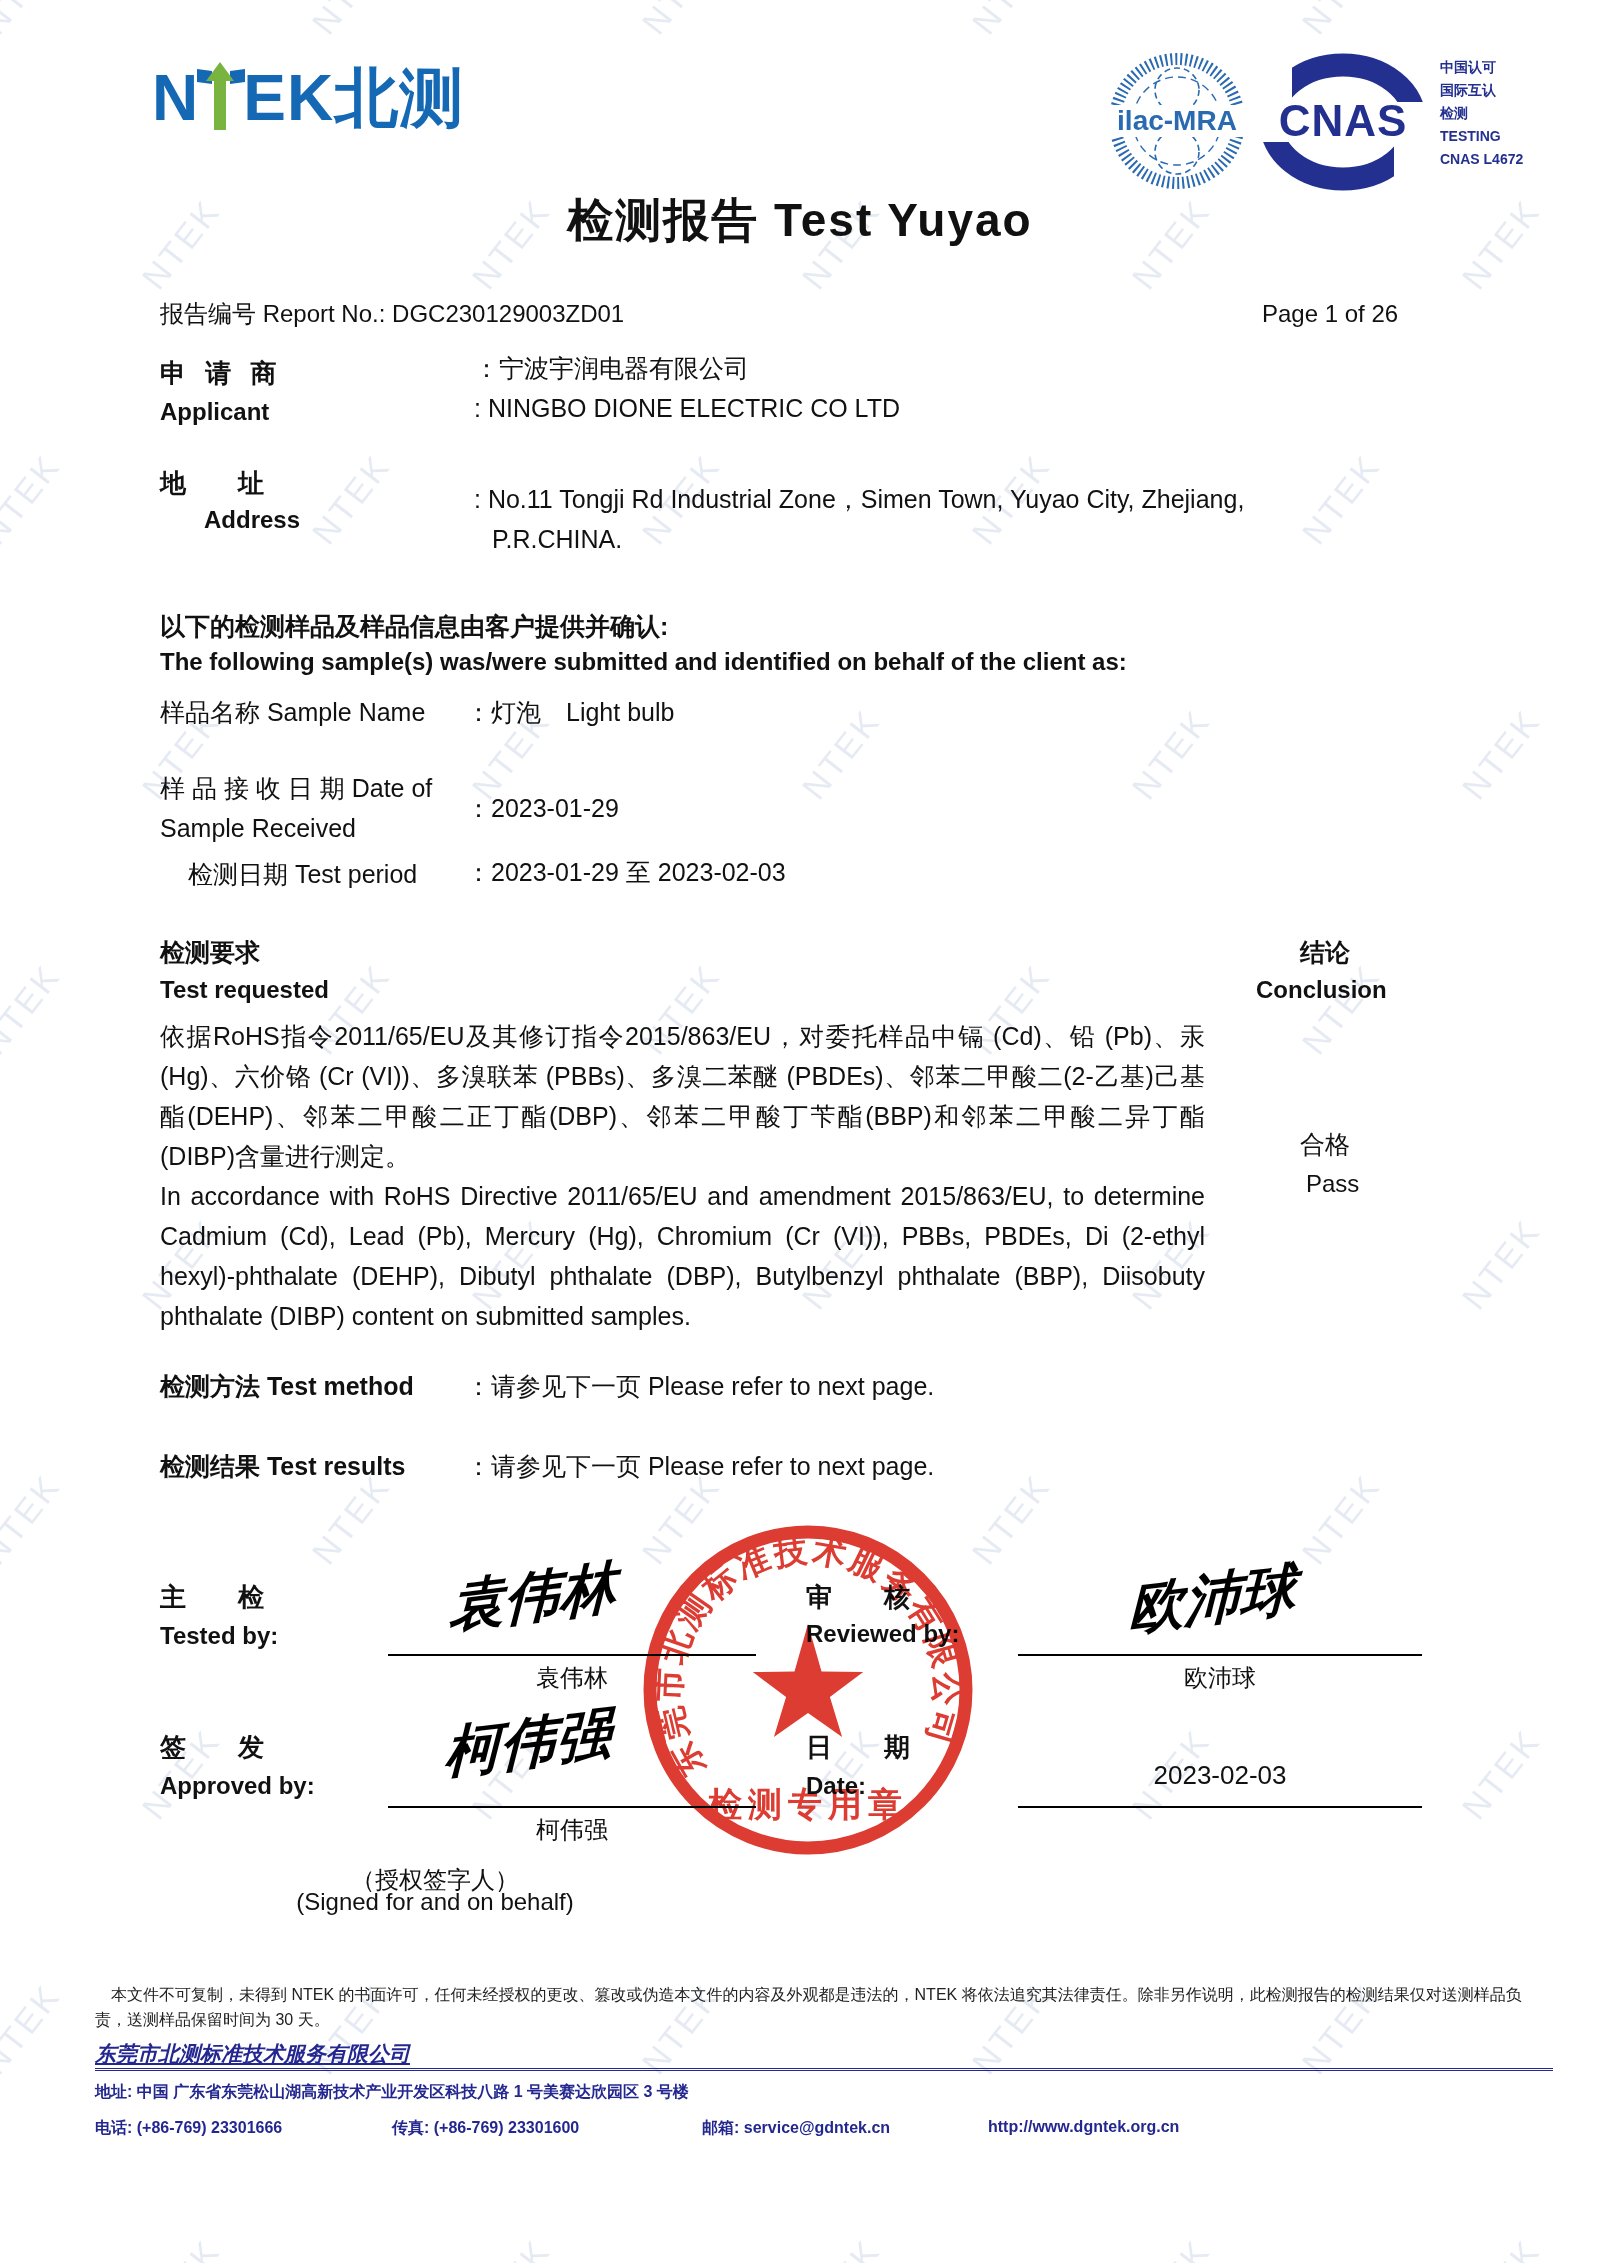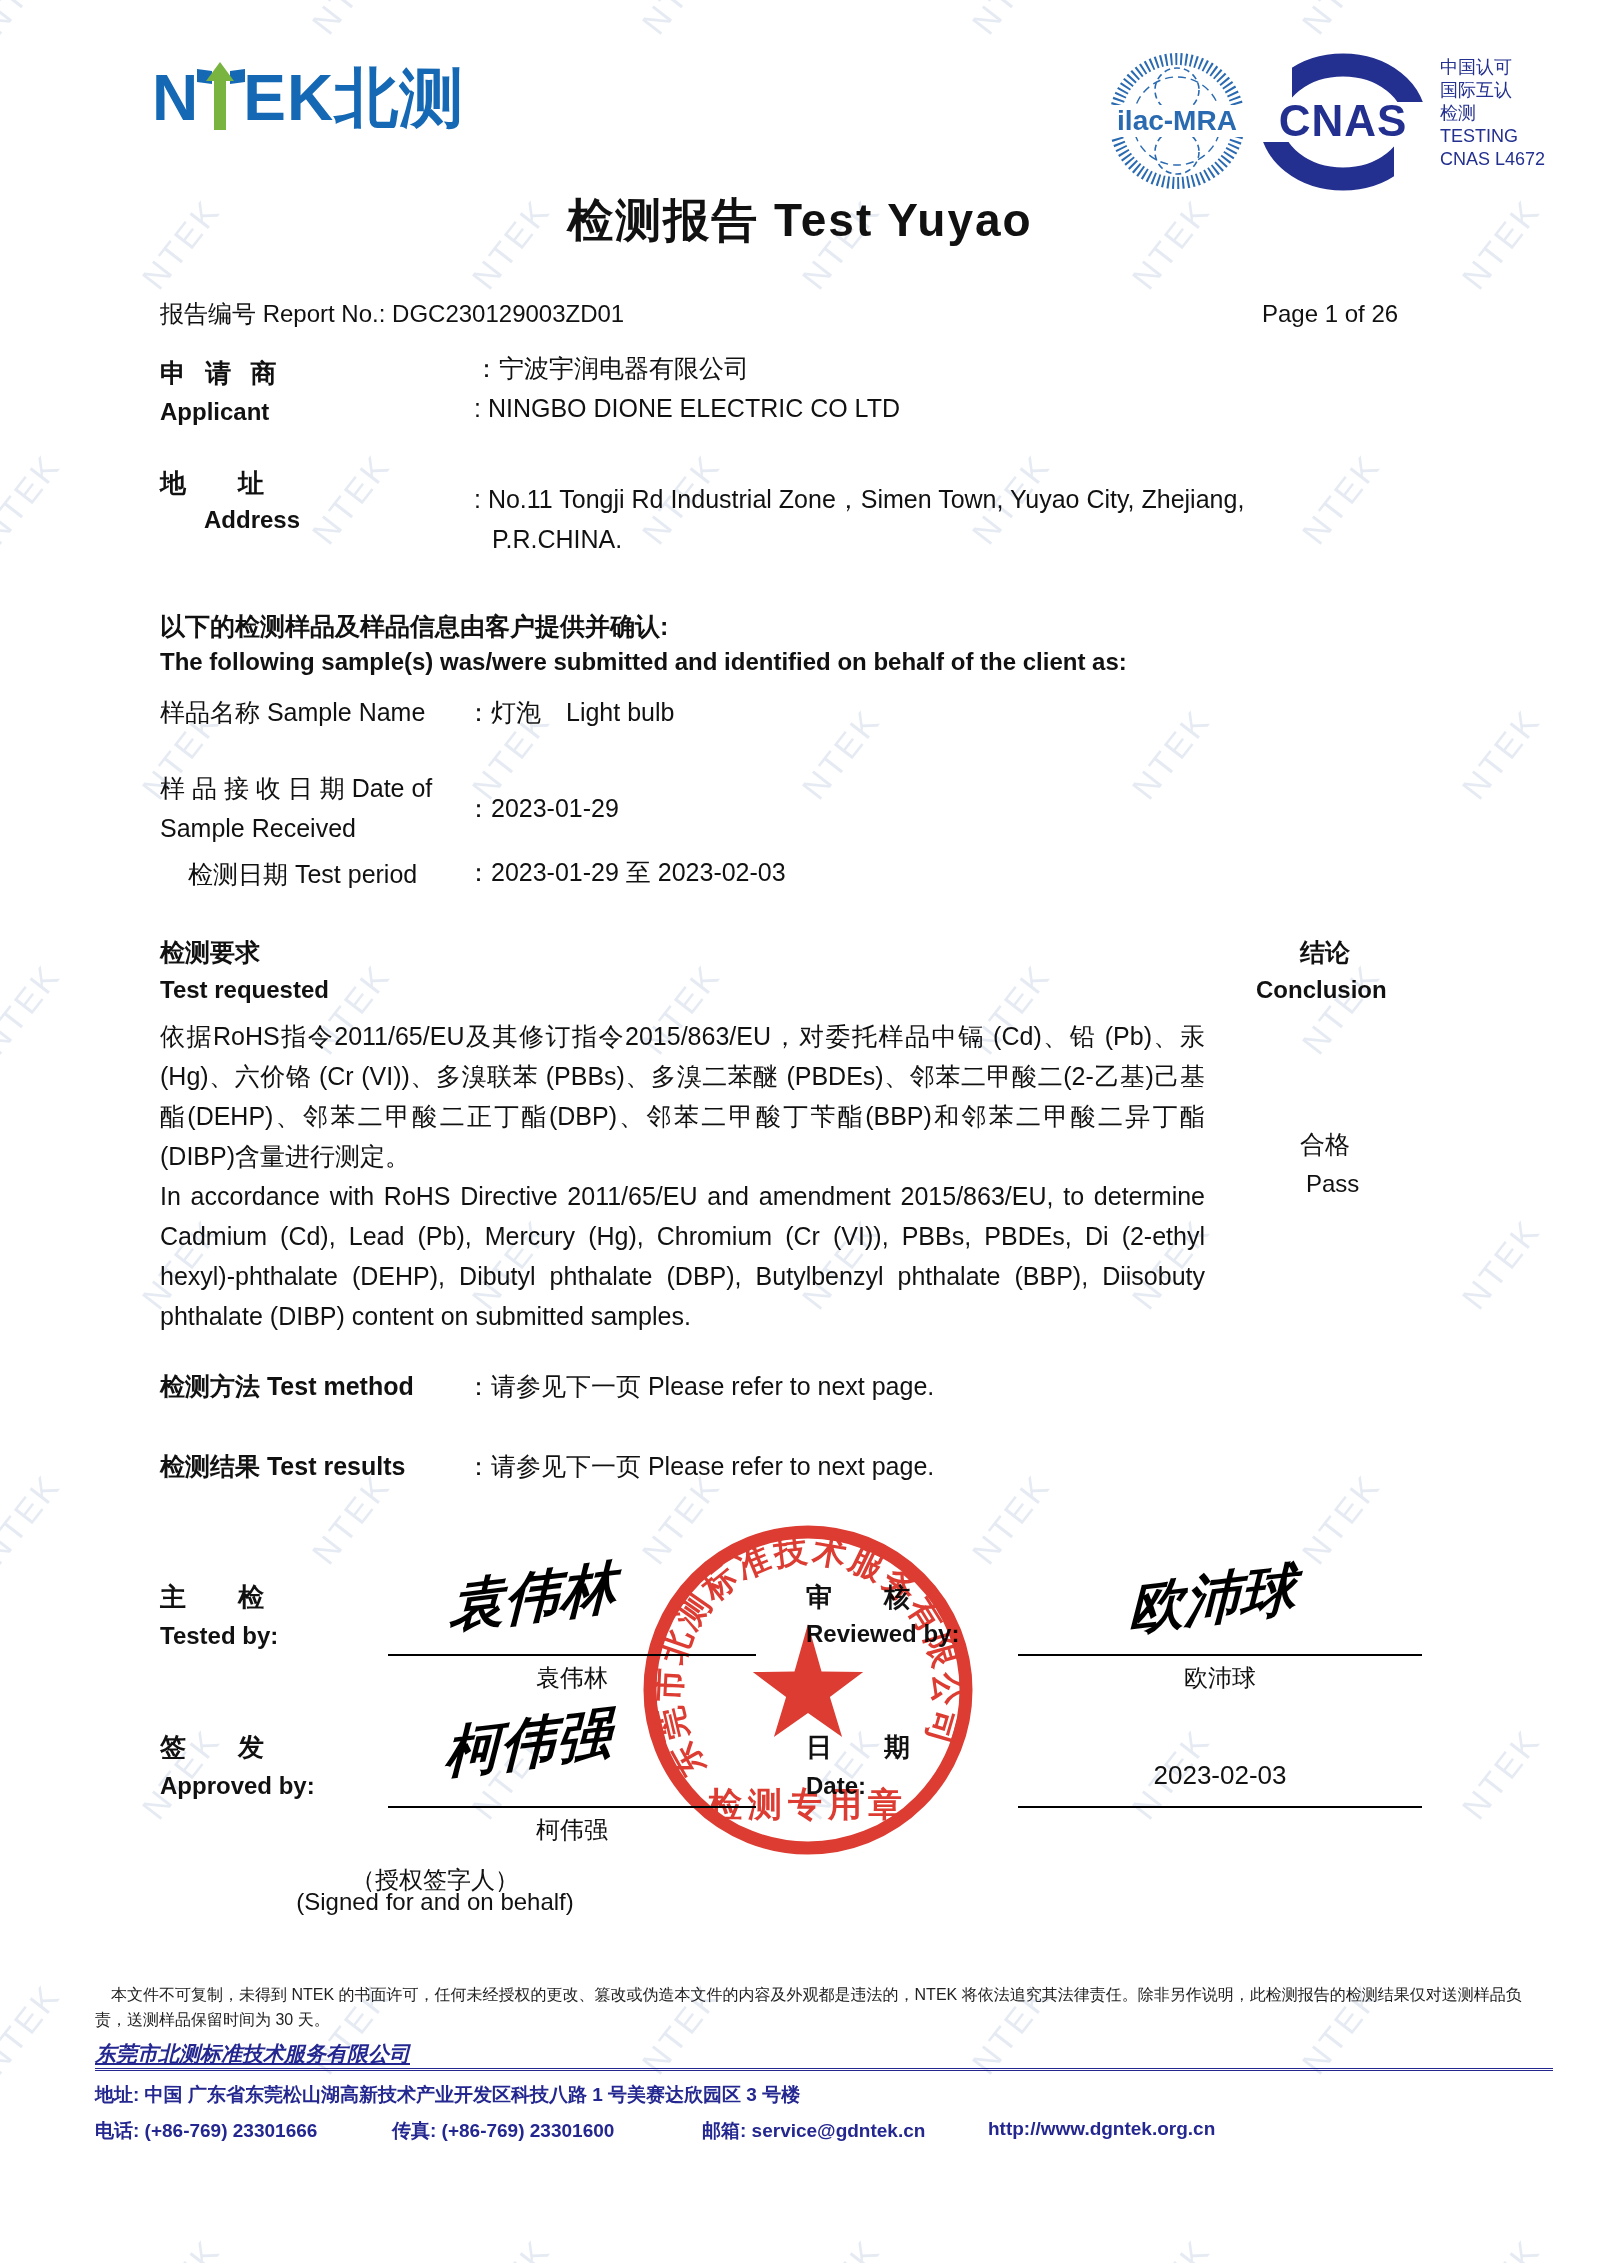--- a/index.html
+++ b/index.html
@@ -14,33 +14,33 @@
   
   .logo{display:flex;align-items:flex-end;font-weight:bold;font-size:64px;color:#1568b4;letter-spacing:1px;line-height:1;}
   .lg-t{position:relative;display:inline-block;width:44px;height:62px;}
   .lg-t .bar-l,.lg-t .bar-r{position:absolute;top:2px;width:15px;height:13px;background:#1568b4;}
   .lg-t .bar-l{left:-2px;transform:skewY(7deg);}
   .lg-t .bar-r{right:-2px;transform:skewY(-7deg);}
   .lg-t .stem{position:absolute;left:15px;top:12px;width:12px;height:50px;background:#79b340;}
   .lg-t .head{position:absolute;left:7px;top:-6px;width:0;height:0;
               border-left:14px solid transparent;border-right:14px solid transparent;border-bottom:19px solid #79b340;}
   
-  .accred{font-size:18px;line-height:23px;font-weight:normal;color:#23308f;}
+  .accred{font-size:14px;line-height:23px;font-weight:bold;color:#23308f;}
   
   .title{width:100%;text-align:center;font-size:46px;font-weight:bold;letter-spacing:2px;}
   .t24{font-size:24px;} .t25{font-size:25px;} .t26{font-size:26px;}
   .para{width:1045px;font-size:25px;line-height:40px;text-align:justify;}
   .sigline{border-bottom:2px solid #000;height:0;}
   .sig{font-family:"DejaVu Serif",serif;font-style:italic;font-weight:bold;font-size:56px;
        transform:rotate(-7deg) skewX(-8deg);color:#000;white-space:nowrap;}
   .cname{font-size:24px;text-align:center;}
   #stamp{opacity:.92;mix-blend-mode:multiply;z-index:3;}
   .foot-rule{border-bottom:3px double #23278f;}
   .foot-co{font-size:21px;font-weight:bold;font-style:italic;text-decoration:underline;color:#23278f;}
-  .foot-t{font-size:19px;font-weight:bold;color:#23278f;}
+  .foot-t{font-size:16px;font-weight:bold;color:#23278f;}
   .disc{width:1458px;font-size:16px;line-height:25px;color:#222;}
 </style>
 </head>
 <body>
 
 <div id="page">
   <div id="wm-layer">
       <span class="wm" style="left: -30px; top: -30px;">NTEK</span>
       <span class="wm" style="left: 300px; top: -30px;">NTEK</span>
       <span class="wm" style="left: 630px; top: -30px;">NTEK</span>

